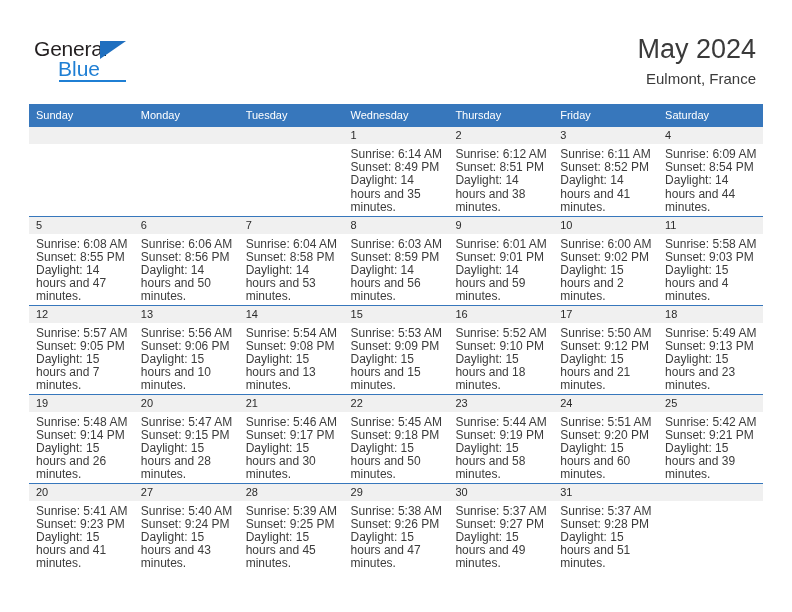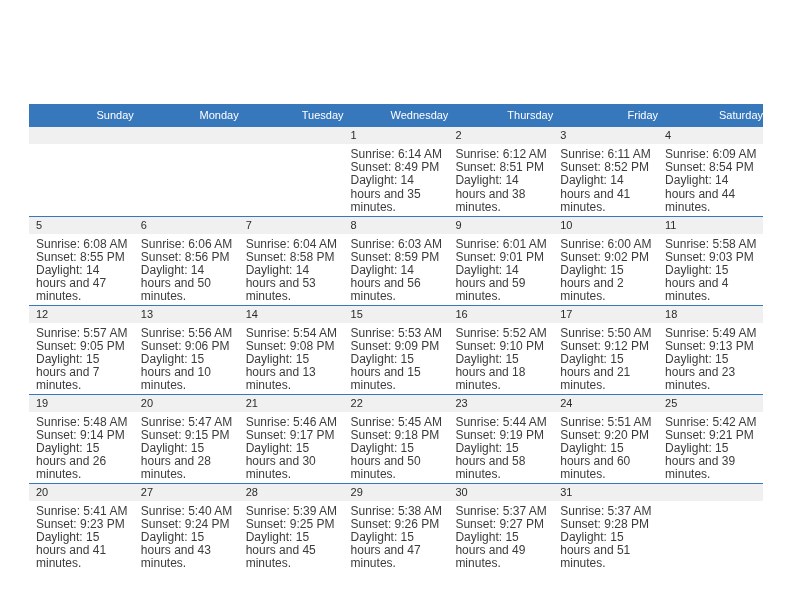--- a/index.html
+++ b/index.html
@@ -98,21 +98,21 @@
   table.cal {
     width: 734px;
     border-collapse: collapse;
     table-layout: fixed;
   }
   table.cal th {
     background: #3777bc;
     color: #ffffff;
     font-size: 11px;
     font-weight: normal;
-    text-align: right;
+    text-align: left;
     padding: 5px 0 6px 7px;
     font-family: "Liberation Sans", sans-serif;
     height: 22px;
     vertical-align: middle;
   }
   table.cal td {
     vertical-align: top;
     padding: 0;
     background: #ffffff;
     height: 89px;
@@ -147,20 +147,35 @@
   .cell-body .line { white-space: nowrap; }
   .cell-body .wrap { white-space: normal; }
   td.empty .daynum-band { background: #f0f0f0; }
   td.empty .cell-body { visibility: hidden; }
 </style>
 </head>
 <body>
 
 <div class="page">
 
+  <div class="header">
+
+    <div class="logo">
+      <span class="logo-general">General</span>
+      <span class="logo-triangle"></span>
+      <span class="logo-blue">Blue</span>
+      <span class="logo-underline"></span>
+    </div>
+
+    <div class="title-block">
+      <div class="title-month">May 2024</div>
+      <div class="title-location">Eulmont, France</div>
+    </div>
+
+  </div>
 
   <div class="calendar">
     <table class="cal">
       <thead>
         <tr id="weekday-row">
             <th>Sunday</th>
             <th>Monday</th>
             <th>Tuesday</th>
             <th>Wednesday</th>
             <th>Thursday</th>

